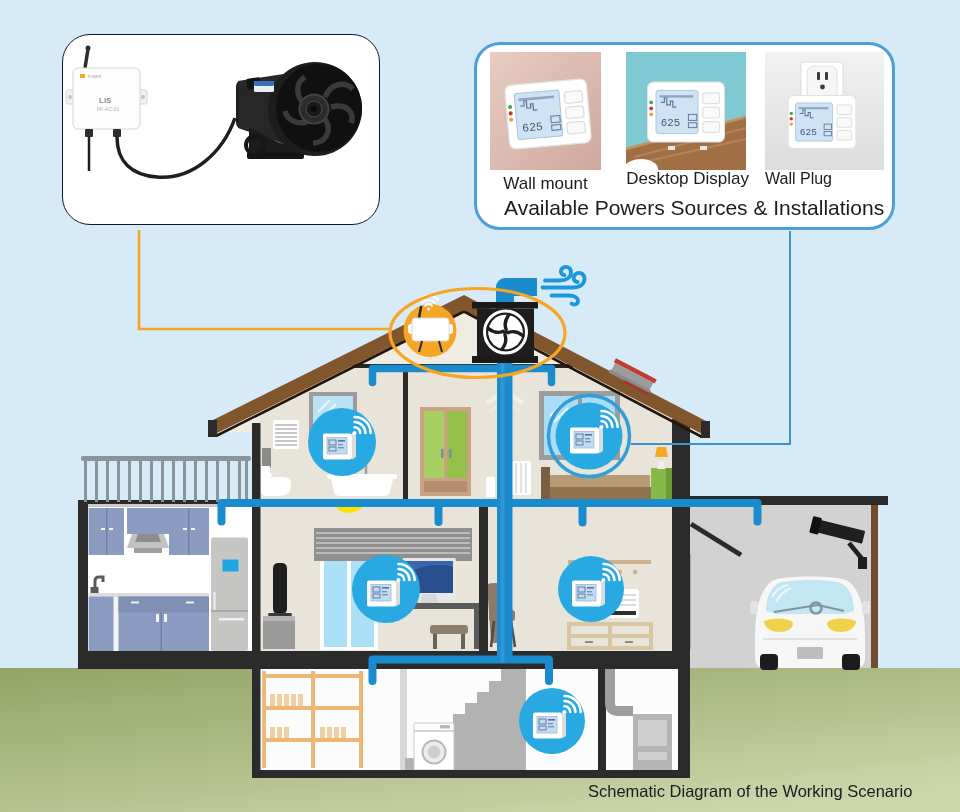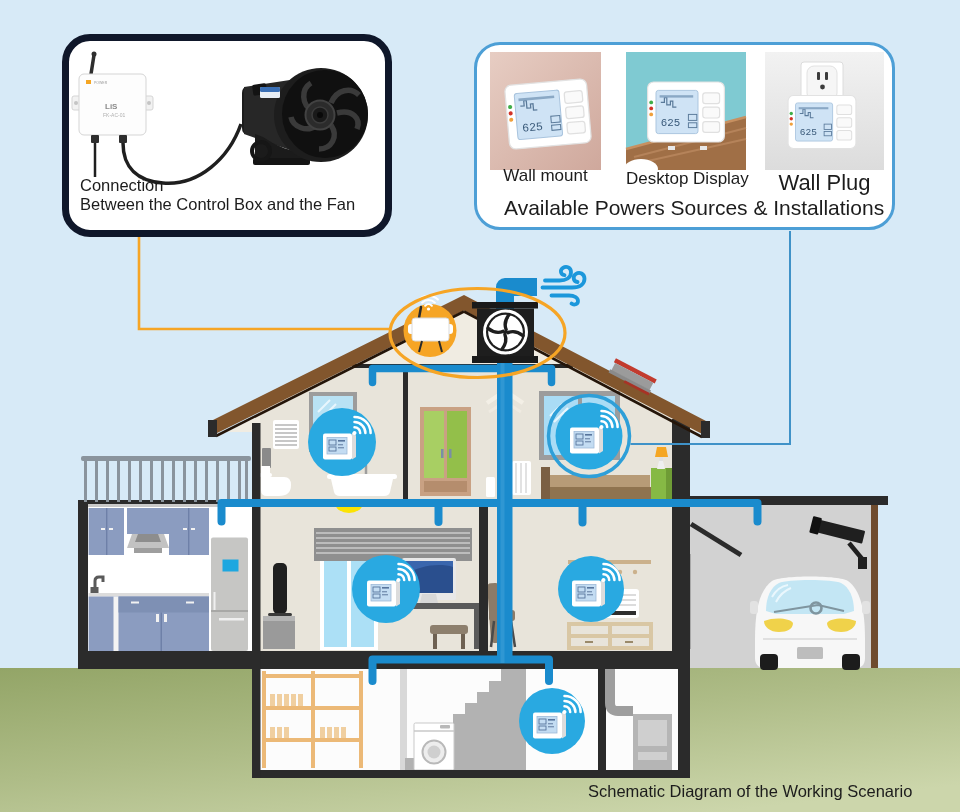--- a/index.html
+++ b/index.html
@@ -1,19 +1,19 @@
 <!DOCTYPE html>
 <html><head>
 <meta charset="utf-8">
 <style>
 html,body{margin:0;padding:0}
 #page{position:relative;width:960px;height:812px;background:#d7eaf7;overflow:hidden;font-family:"Liberation Sans",sans-serif}
 #page svg{position:absolute;left:0;top:0}
 .t{position:absolute;color:#1c1c1c;white-space:nowrap}
-#lbox{position:absolute;left:62px;top:34px;width:316px;height:189px;background:#fff;border:7px solid #0f172a;border-radius:28px}
+#lbox{position:absolute;left:62px;top:34px;width:316px;height:189px;background:#fff;border:1px solid #0f172a;border-radius:28px}
 #rbox{position:absolute;left:474px;top:42px;width:415px;height:182px;background:#fff;border:3px solid #4d9fd6;border-radius:26px}
 </style>
 </head>
 <body>
 <div id="page">
 <svg id="scene" width="960" height="812" viewBox="0 0 960 812">
 <defs>
 <linearGradient id="grass" x1="0" y1="0" x2="0.75" y2="1">
 <stop offset="0" stop-color="#93a567"></stop>
           <stop offset="0.5" stop-color="#aebc87"></stop>
@@ -430,21 +430,20 @@
 <path d="M-6,10 C-16,18 -30,12 -32,2"></path>
 <path d="M-10,-4 C-22,-10 -22,-26 -12,-32"></path>
 </g>
 <circle cx="317" cy="112" r="14.5" fill="#2b2b2b" stroke="#424242" stroke-width="2"></circle>
 <circle cx="317" cy="112" r="8" fill="#1a1a1a" stroke="#3c3c3c" stroke-width="1.5"></circle>
 <circle cx="317" cy="112" r="3" fill="#090909"></circle>
 <rect x="257" y="84" width="20" height="11" rx="1.5" fill="#e8eef5"></rect>
 <rect x="257" y="84" width="20" height="5" rx="1.5" fill="#3a6fb5"></rect>
 </g>
 </svg>
-<div class="t" style="left:11px;top:135px;font-size:16.5px;line-height:18.5px">Connection<br>Between the Control Box and the Fan</div>
 </div>
 
 <div id="rbox">
 <svg width="415" height="182" viewBox="477 45 415 182">
 <defs>
 <linearGradient id="pk" x1="0" y1="0" x2="1" y2="1">
             <stop offset="0" stop-color="#e7cdc3"></stop>
             <stop offset="1" stop-color="#cfa89c"></stop>
           </linearGradient>
 <linearGradient id="gr3" x1="0" y1="0" x2="0" y2="1">
@@ -488,20 +487,20 @@
 <rect x="765" y="52" width="119" height="118" fill="url(#gr3)"></rect>
 <rect x="801" y="62" width="42" height="40" rx="3" fill="#fff" stroke="#dcdcdc"></rect>
 <rect x="807" y="66" width="30" height="34" rx="7" fill="#f6f6f6" stroke="#e2e2e2"></rect>
 <rect x="817" y="72" width="3" height="8" rx="1" fill="#3c3c3c"></rect>
         <rect x="825" y="72" width="3" height="8" rx="1" fill="#3c3c3c"></rect>
         <circle cx="822.5" cy="87" r="2.4" fill="#3c3c3c"></circle>
 <g transform="translate(822,122) scale(1.06)">
           <use href="#tfront"></use>
         </g>
 </svg>
-<div class="t" style="left:13px;top:121px;width:111px;text-align:center;font-size:17px">Wall mount</div>
-<div class="t" style="left:149px;top:124px;width:123px;text-align:left;font-size:17px">Desktop Display</div>
-<div class="t" style="left:288px;top:125px;width:119px;text-align:center;font-size:22px">Wall Plug</div>
+<div class="t" style="left:13px;top:129px;width:111px;text-align:center;font-size:17px">Wall mount</div>
+<div class="t" style="left:149px;top:124px;width:123px;text-align:right;font-size:17px">Desktop Display</div>
+<div class="t" style="left:288px;top:125px;width:119px;font-size:16px">Wall Plug</div>
 <div class="t" style="left:27px;top:151px;font-size:21px">Available Powers Sources &amp; Installations</div>
 </div>
 
 <div class="t" style="left:588px;top:782px;font-size:16.5px">Schematic Diagram of the Working Scenario</div>
 </div>
 
 </body></html>

